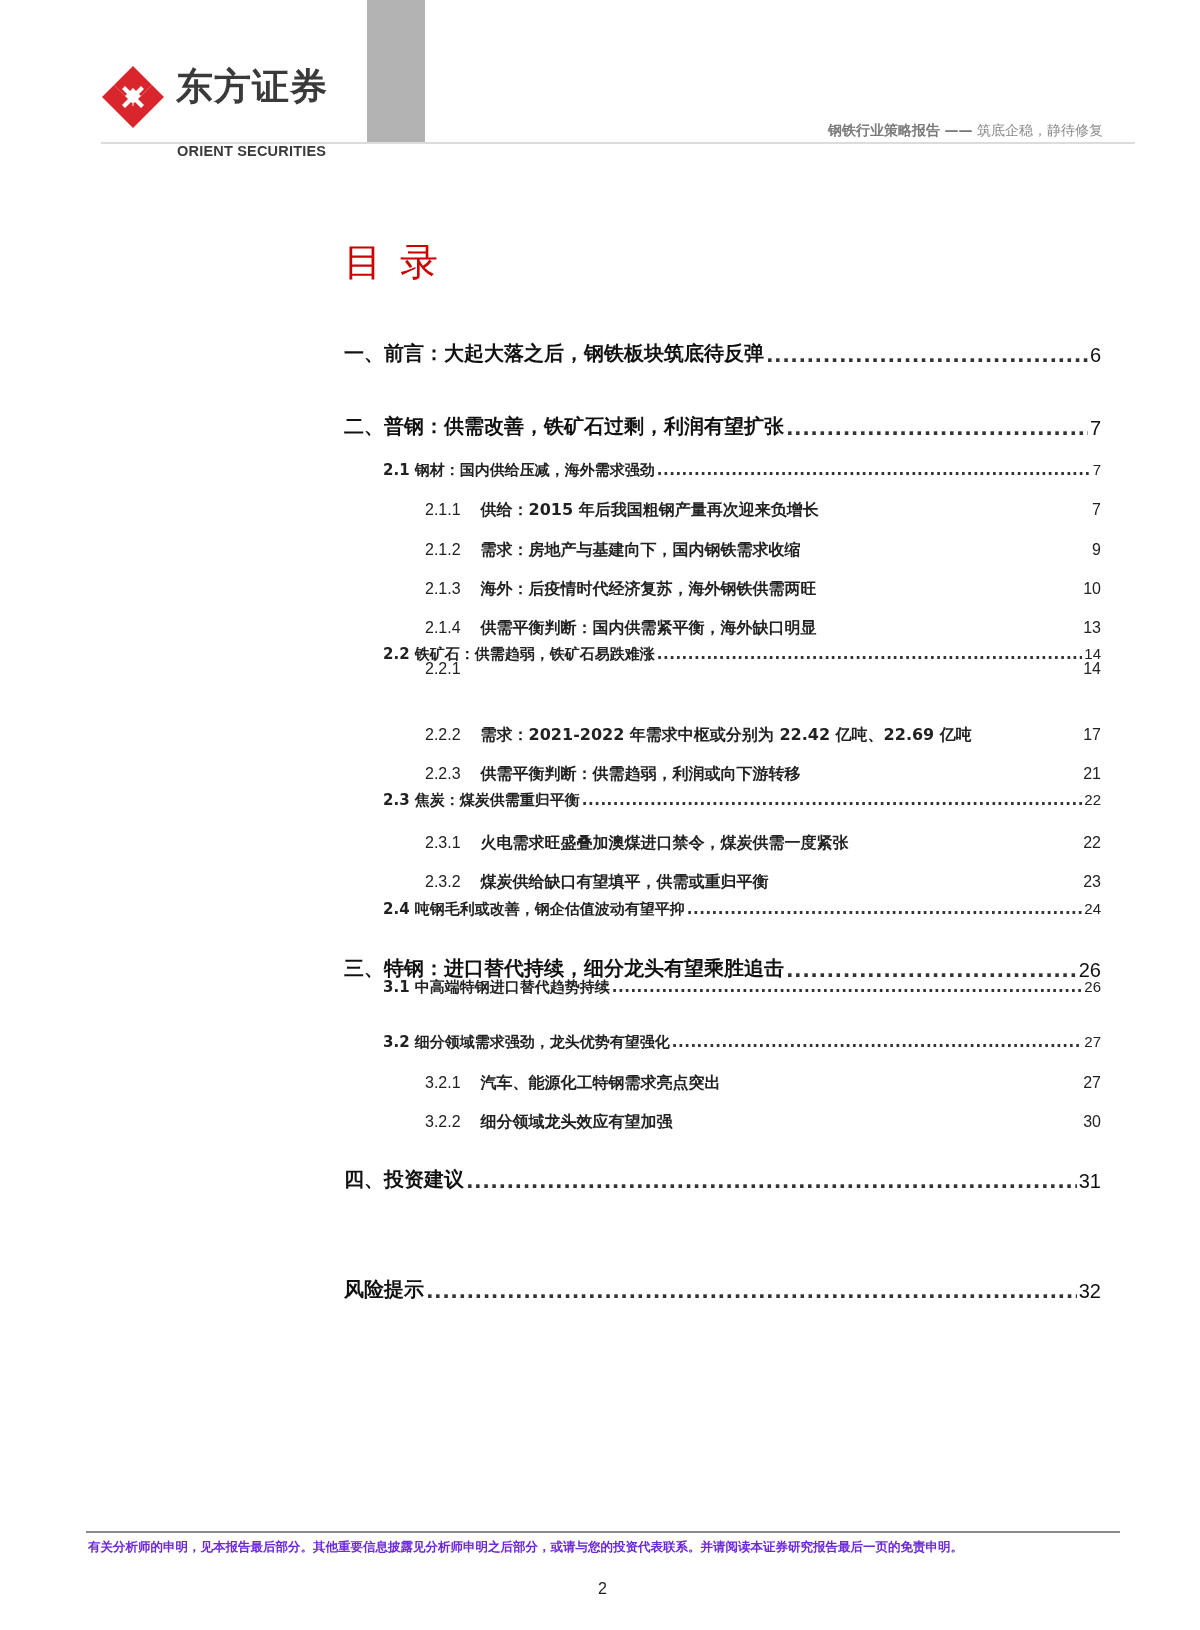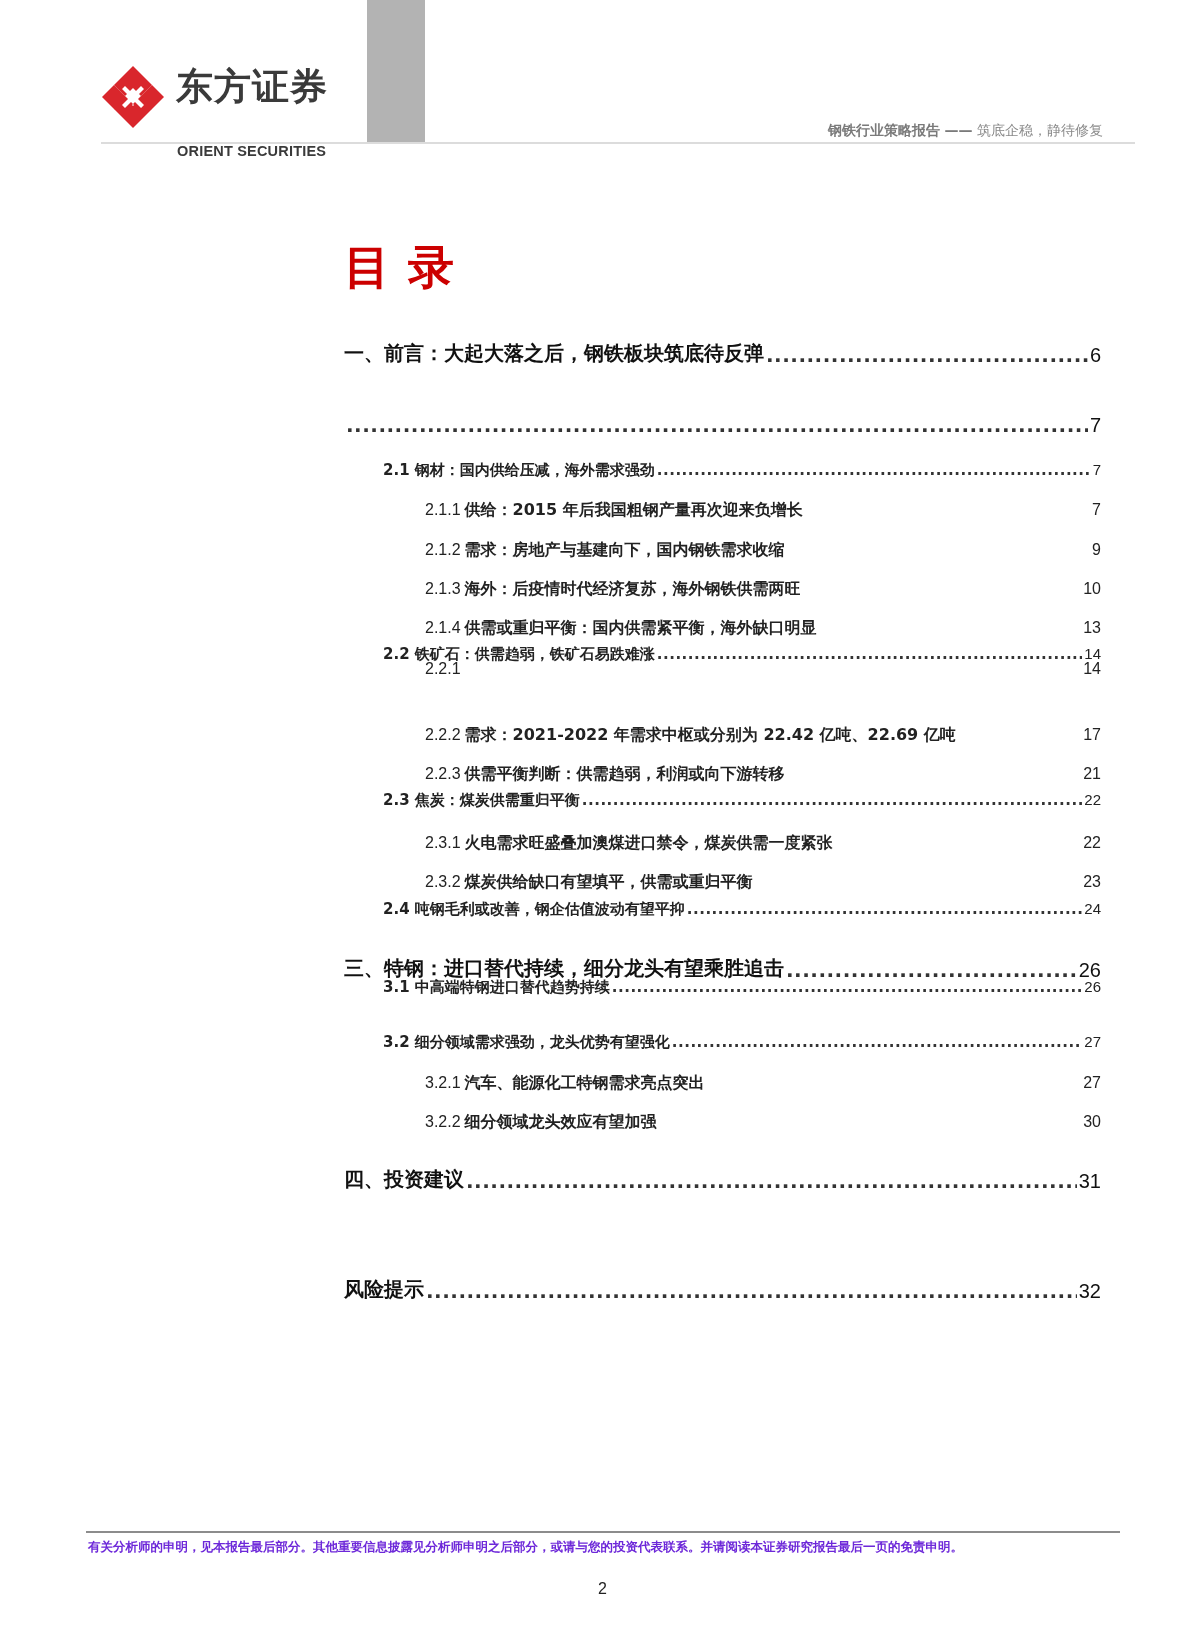--- a/index.html
+++ b/index.html
@@ -11,38 +11,38 @@
   .gray-bar { position: absolute; left: 352px; top: 0; width: 58px; height: 143px; background: #b3b3b3; }
   .logo { position: absolute; left: 85px; top: 60px; width: 260px; height: 75px; }
   .logo-mark { position: absolute; left: 0; top: 4px; width: 66px; height: 66px; }
   .logo-cn { position: absolute; left: 76px; top: 2px; font-size: 37px; font-weight: bold; color: #3a3a3a; letter-spacing: 1px; white-space: nowrap; }
   .logo-en { position: absolute; left: 77px; top: 50px; font-family: "Liberation Sans", sans-serif; font-size: 14.5px; font-weight: bold; color: #3a3a3a; letter-spacing: 0.2px; white-space: nowrap; margin-top: 33px; }
   .header-title { position: absolute; right: 112px; top: 122px; font-size: 14px; color: #8a8a8a; white-space: nowrap; }
   .header-title .strong { color: #7a7a7a; font-weight: bold; }
   .header-rule { position: absolute; left: 86px; top: 142px; width: 1034px; height: 2px; background: #dcdcdc; }
 
   
-  .toc-title { position: absolute; left: 344px; top: 237px; font-size: 46px; font-weight: bold; color: #cc0000; letter-spacing: 18px; white-space: nowrap; }
+  .toc-title { position: absolute; left: 344px; top: 237px; font-size: 38px; font-weight: normal; color: #cc0000; letter-spacing: 18px; white-space: nowrap; }
 
   
   .toc { position: absolute; left: 0; top: 0; width: 1200px; }
   .entry { position: absolute; display: flex; align-items: baseline; white-space: nowrap; }
   .entry .label { flex: 0 0 auto; }
   .entry .dots { flex: 1 1 auto; overflow: hidden; color: #333; margin: 0 2px; }
   .entry .dots::after { content: "............................................................................................................................................................................................................................................................................"; letter-spacing: 0.5px; }
   .entry .page { flex: 0 0 auto; text-align: right; font-family: "Liberation Sans", sans-serif; }
   .entry .spacer { flex: 1 1 auto; }
 
   .lvl1 { left: 344px; width: 757px; font-size: 20px; font-weight: bold; color: #111; align-items: flex-end; }
   .lvl1 .page { font-size: 20px; font-weight: normal; }
   .lvl2 { left: 383px; width: 718px; font-size: 15px; font-weight: bold; color: #222; }
   .lvl2 .page { font-size: 15px; font-weight: normal; }
   .lvl3 { left: 425px; width: 676px; font-size: 16px; font-weight: bold; color: #222; }
   .lvl3 .page { font-size: 16px; font-weight: normal; }
-  .lvl3 .num { font-weight: normal; font-family: "Liberation Sans", sans-serif; margin-right: 4px; }
+  .lvl3 .num { font-weight: normal; font-family: "Liberation Sans", sans-serif; margin-right: 20px; }
 
   
   .footer-rule { position: absolute; left: 86px; top: 1531px; width: 1034px; height: 2px; background: #8c8c8c; }
   .footer-text { position: absolute; left: 88px; top: 1539px; font-size: 12.5px; font-weight: bold; color: #6d28d9; white-space: nowrap; }
   .page-number { position: absolute; left: 598px; top: 1580px; font-family: "Liberation Sans", sans-serif; font-size: 16px; color: #222; }
 </style>
 </head>
 <body>
 
 <div class="header">
@@ -74,20 +74,21 @@
 
 <div class="toc">
 
   <div class="entry lvl1" style="top:340px">
     <span class="label">一、前言：大起大落之后，钢铁板块筑底待反弹</span>
     <span class="dots"></span>
     <span class="page">6</span>
   </div>
 
   <div class="entry lvl1" style="top:413px">
+    <span class="label">二、普钢：供需改善，铁矿石过剩，利润有望扩张</span>
     <span class="dots"></span>
     <span class="page">7</span>
   </div>
 
   <div class="entry lvl2" style="top:461px">
     <span class="label">2.1 钢材：国内供给压减，海外需求强劲</span>
     <span class="dots"></span>
     <span class="page">7</span>
   </div>
 
@@ -107,21 +108,21 @@
 
   <div class="entry lvl3" style="top:579px">
     <span class="num">2.1.3</span>
     <span class="label">海外：后疫情时代经济复苏，海外钢铁供需两旺</span>
     <span class="spacer"></span>
     <span class="page">10</span>
   </div>
 
   <div class="entry lvl3" style="top:618px">
     <span class="num">2.1.4</span>
-    <span class="label">供需或重归平衡：国内供需紧平衡，海外缺口明显</span>
+    <span class="label">供需平衡判断：国内供需紧平衡，海外缺口明显</span>
     <span class="spacer"></span>
     <span class="page">13</span>
   </div>
 
   <div class="entry lvl2" style="top:645px">
     <span class="label">2.2 铁矿石：供需趋弱，铁矿石易跌难涨</span>
     <span class="dots"></span>
     <span class="page">14</span>
   </div>
 

